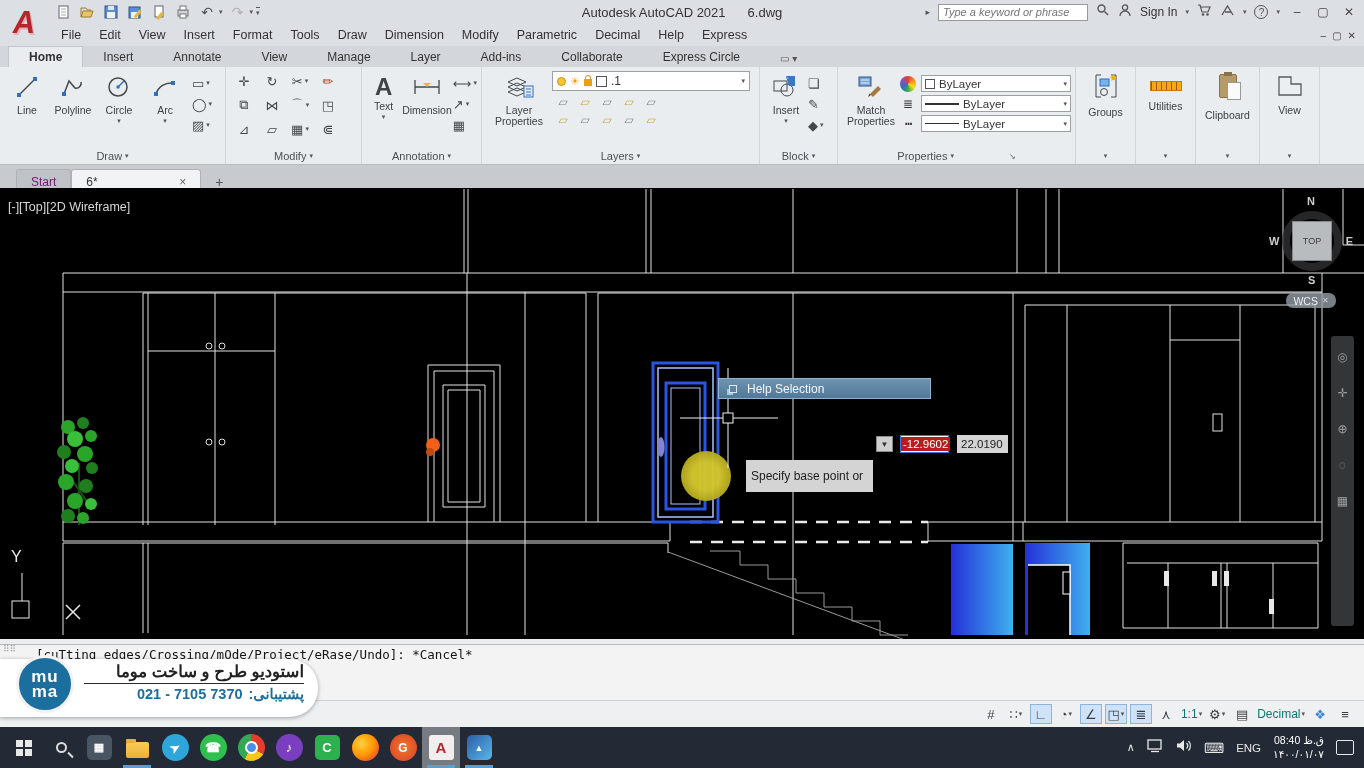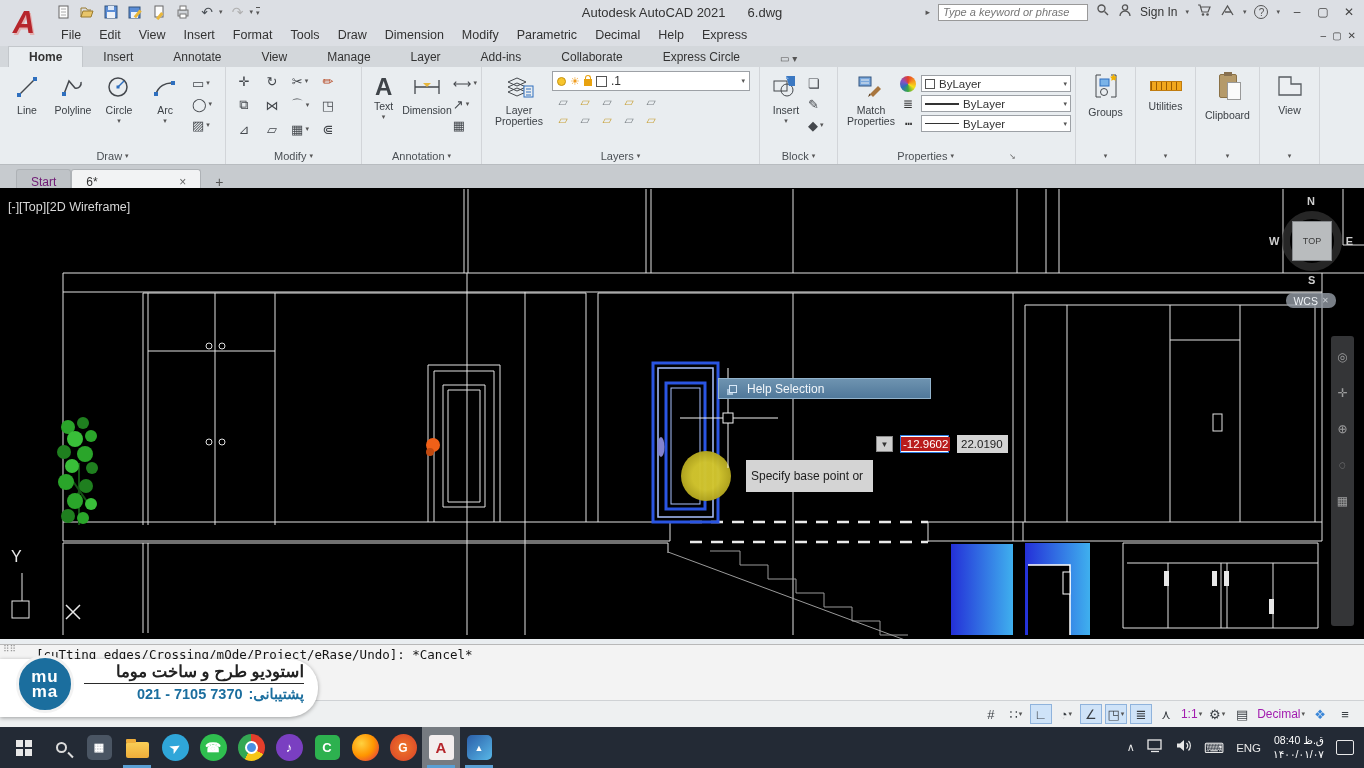--- a/index.html
+++ b/index.html
@@ -79,21 +79,21 @@
   
   .cmd-area{left:0;top:644px;width:1364px;height:56px;background:#f3f3f3;border-top:1px solid #b8b8b8;}
   .cmd-text{position:absolute;left:36px;top:2px;font-family:"DejaVu Sans Mono",monospace;font-size:12.5px;color:#141414;white-space:pre;}
   .cmd-grip{position:absolute;left:3px;top:0;color:#999;font-size:9px;line-height:8px;}
   .cmd-close{position:absolute;left:5px;top:12px;color:#666;font-size:12px;}
   
   .status-bar{left:0;top:700px;width:1364px;height:27px;background:#eef0f1;border-top:1px solid #cfd2d5;display:flex;align-items:center;justify-content:flex-end;gap:3px;padding-right:8px;}
   .sic{min-width:22px;height:20px;display:flex;align-items:center;justify-content:center;gap:1px;font-size:13px;color:#3a3f44;border:1px solid transparent;}
   .sic.hl{background:#cfe3f8;border-color:#8fb3dc;}
   .sic .car{font-size:7px;color:#555;}
-  .stext{font-size:12px;color:#a21caf;}
+  .stext{font-size:12px;color:#0f766e;}
   
   .taskbar{left:0;top:727px;width:1364px;height:41px;background:#232a35;display:flex;align-items:center;padding-left:4px;}
   .tb-cell{width:38px;height:41px;display:flex;align-items:center;justify-content:center;position:relative;}
   .tb-cell.open:after{content:"";position:absolute;bottom:0;left:5px;right:5px;height:3px;background:#5a9fd4;}
   .tb-cell.activeapp{background:rgba(255,255,255,.38);}
   .winlogo{width:7px;height:7px;background:#e8e8e8;box-shadow:9px 0 0 #e8e8e8,0 9px 0 #e8e8e8,9px 9px 0 #e8e8e8;margin:-8px 8px 0 0;}
   .mag{width:11px;height:11px;border:2px solid #dcdcdc;border-radius:50%;position:relative;}
   .mag:after{content:"";position:absolute;left:9px;top:10px;width:7px;height:2px;background:#dcdcdc;transform:rotate(45deg);}
   .circ{width:27px;height:27px;border-radius:50%;display:flex;align-items:center;justify-content:center;color:#fff;font-weight:bold;}
   .sq{width:25px;height:25px;border-radius:5px;display:flex;align-items:center;justify-content:center;color:#fff;font-weight:bold;}

